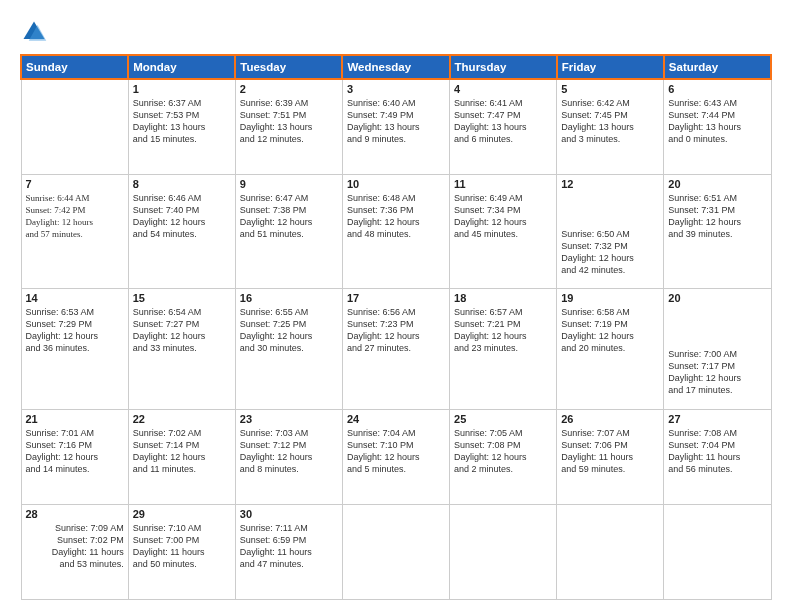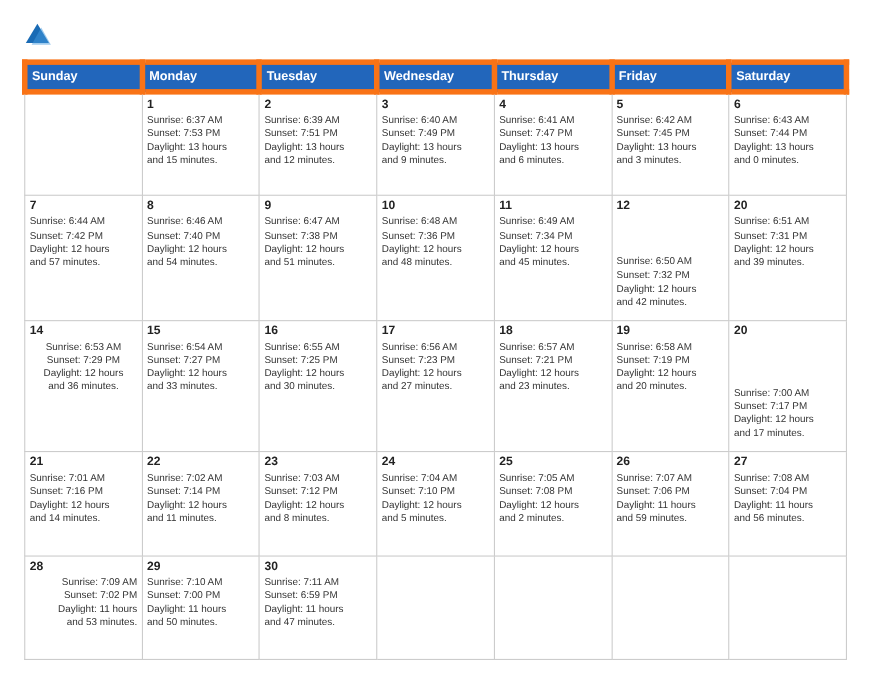--- a/index.html
+++ b/index.html
@@ -60,21 +60,21 @@
       flex: 1;
       table-layout: fixed;
     }
     .calendar thead th {
       background: #2266bb;
       color: #fff;
       font-size: 11.5px;
       font-weight: bold;
       padding: 5px 4px;
       text-align: left;
-      border: 5px solid #f97316;
+      border: 2px solid #f97316;
     }
     .calendar tbody td {
       border: 1px solid #ccc;
       vertical-align: top;
       padding: 3px 4px;
       font-size: 9.5px;
       color: #333;
       background: #fff;
       height: 88px;
     }
@@ -169,21 +169,21 @@
             <span class="day-number">6</span>
             <div class="day-info" style="white-space: pre-line;">Sunrise: 6:43 AM
 Sunset: 7:44 PM
 Daylight: 13 hours
 and 0 minutes.</div>
           </td>
         </tr>
         <tr>
           <td>
             <span class="day-number">7</span>
-            <div class="day-info" style="white-space: pre-line;">Sunrise: 6:44 AM
+            <div class="day-info" style="white-space: pre-line; font-family: Liberation Serif, serif;">Sunrise: 6:44 AM
 Sunset: 7:42 PM
 Daylight: 12 hours
 and 57 minutes.</div>
           </td>
           <td>
             <span class="day-number">8</span>
             <div class="day-info" style="white-space: pre-line;">Sunrise: 6:46 AM
 Sunset: 7:40 PM
 Daylight: 12 hours
 and 54 minutes.</div>
@@ -220,21 +220,21 @@
             <span class="day-number">20</span>
             <div class="day-info" style="white-space: pre-line;">Sunrise: 6:51 AM
 Sunset: 7:31 PM
 Daylight: 12 hours
 and 39 minutes.</div>
           </td>
         </tr>
         <tr>
           <td>
             <span class="day-number">14</span>
-            <div class="day-info" style="white-space: pre-line; text-align: center;">Sunrise: 6:53 AM
+            <div class="day-info" style="white-space: pre-line;">Sunrise: 6:53 AM
 Sunset: 7:29 PM
 Daylight: 12 hours
 and 36 minutes.</div>
           </td>
           <td>
             <span class="day-number">15</span>
             <div class="day-info" style="white-space: pre-line;">Sunrise: 6:54 AM
 Sunset: 7:27 PM
 Daylight: 12 hours
 and 33 minutes.</div>

